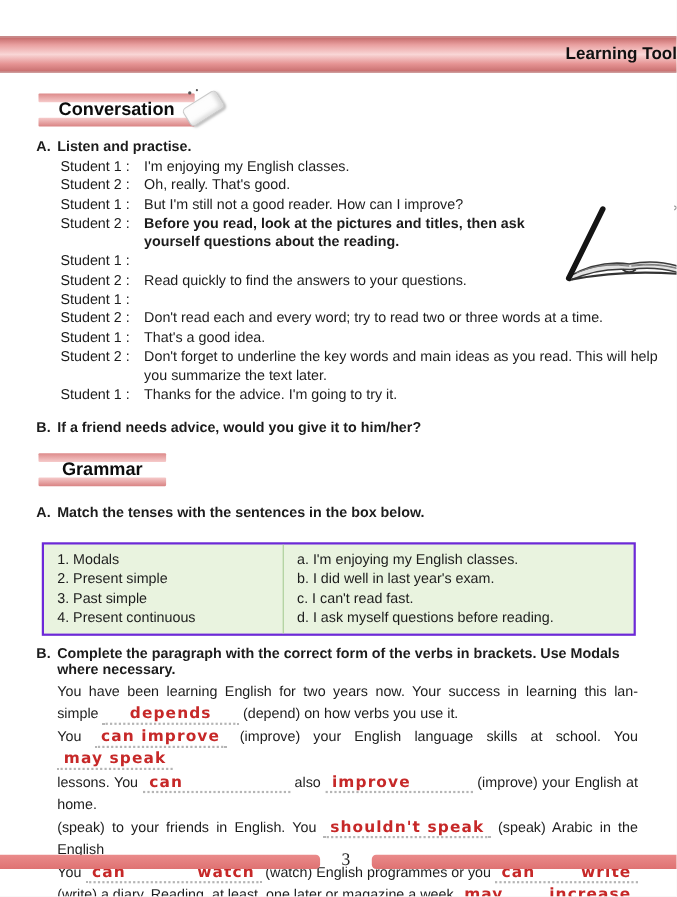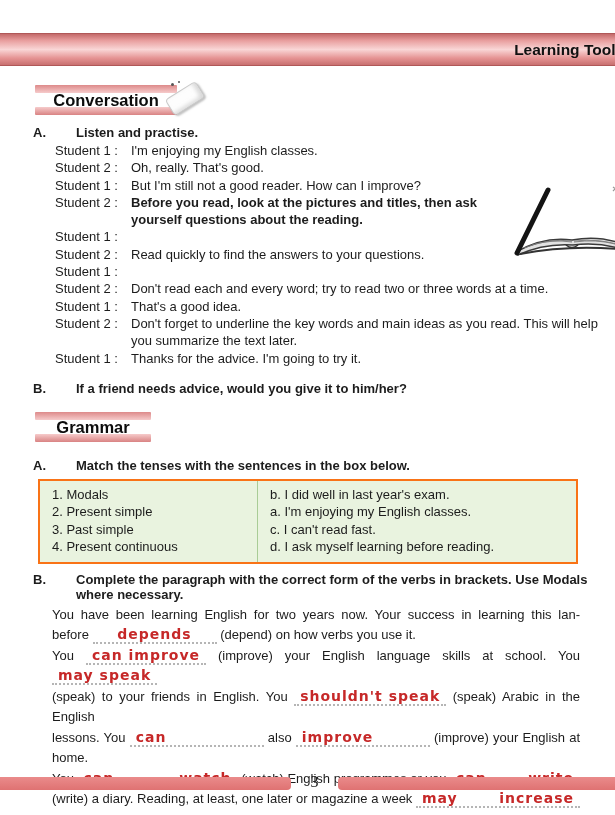--- a/index.html
+++ b/index.html
@@ -34,34 +34,34 @@
   .chalk .stick{position:absolute;left:4px;top:8px;width:34px;height:17px;background:#fdfdfd;
           border:1px solid #c9c9c9;border-radius:4px;transform:rotate(-32deg);
           box-shadow:1px 2px 2px rgba(120,120,120,.45), inset -3px -2px 4px rgba(190,190,190,.6);}
   .chalk .dot1,.chalk .dot2{position:absolute;background:#555;border-radius:50%;}
   .chalk .dot1{width:3px;height:3px;left:8px;top:2px;}
   .chalk .dot2{width:2px;height:2px;left:15px;top:0px;}
 
   
   .task{display:flex;margin-left:33px;margin-right:30px;}
   .task-label{flex:0 0 19px;font-weight:bold;}
-  .task-title{font-weight:bold;margin-left:24px;}
+  .task-title{font-weight:bold;}
 
   
   .dialogue{position:relative;margin-left:55px;margin-top:2px;}
   .dlg-row{display:flex;line-height:17.3px;}
   .dlg-speaker{flex:0 0 76px;white-space:nowrap;}
   .dlg-text{flex:1;}
   .dlg-text.narrow{max-width:392px;font-weight:bold;}
   .dlg-text.narrow2{max-width:468px;}
   .book-illustration{position:absolute;left:455px;top:40px;width:128px;height:80px;}
 
   
-  .match-table{display:flex;margin:6px 0 0 38px;width:540px;background:#e9f3df;
-          border:2px solid #f97316;box-sizing:border-box;align-items:flex-end;}
+  .match-table{display:flex;margin:20px 0 0 38px;width:540px;background:#e9f3df;
+          border:2px solid #6d28d9;box-sizing:border-box;align-items:flex-end;}
   .match-col{padding:5px 0 6px 12px;line-height:17.5px;}
   .match-col.left{flex:0 0 205px;border-right:1px solid #a9cc96;}
   .match-col.right{flex:1;}
 
   
   .para{margin:3px 0 0 52px;width:528px;}
   .para-line{line-height:20.5px;}
   .para-line.just{text-align:justify;text-align-last:justify;}
   .blank{display:inline-block;border-bottom:2px dotted #b5b5b5;text-align:center;
          padding:0 6px;line-height:15px;}
@@ -172,60 +172,60 @@
     </div>
 
     <div class="match-table">
       <div class="match-col left">
         <div>1. Modals</div>
         <div>2. Present simple</div>
         <div>3. Past simple</div>
         <div>4. Present continuous</div>
       </div>
       <div class="match-col right">
+        <div>a. I'm enjoying my English classes.</div>
         <div>b. I did well in last year's exam.</div>
-        <div>a. I'm enjoying my English classes.</div>
         <div>c. I can't read fast.</div>
-        <div>d. I ask myself learning before reading.</div>
+        <div>d. I ask myself questions before reading.</div>
       </div>
     </div>
 
     <div class="task mt8">
       <span class="task-label">B.</span>
       <span class="task-title" style="max-width:528px;">Complete the paragraph with the correct form of the verbs in brackets. Use Modals where necessary.</span>
     </div>
 
     <div class="para">
       <div class="para-line just">
         <span>You have been learning English for two years now. Your success in learning this lan-</span>
       </div>
       <div class="para-line">
-        <span>before</span>
+        <span>simple</span>
         <span class="blank bw115"><span class="ans">depends</span></span>
         <span>(depend) on how verbs you use it.</span>
       </div>
       <div class="para-line just">
         <span>You</span>
         <span class="blank"><span class="ans">can improve</span></span>
         <span>(improve) your English language skills at school. You</span>
         <span class="blank"><span class="ans">may speak</span></span>
-      </div>
-      <div class="para-line just">
-        <span>(speak) to your friends in English. You</span>
-        <span class="blank"><span class="ans">shouldn't speak</span></span>
-        <span>(speak) Arabic in the English</span>
       </div>
       <div class="para-line just">
         <span>lessons. You</span>
         <span class="blank bw125"><span class="ans">can</span></span>
         <span>also</span>
         <span class="blank bw125b"><span class="ans">improve</span></span>
         <span>(improve) your English at home.</span>
       </div>
       <div class="para-line just">
+        <span>(speak) to your friends in English. You</span>
+        <span class="blank"><span class="ans">shouldn't speak</span></span>
+        <span>(speak) Arabic in the English</span>
+      </div>
+      <div class="para-line just">
         <span>You</span>
         <span class="blank bw150"><span class="ans">can watch</span></span>
         <span>(watch) English programmes or you</span>
         <span class="blank bw120"><span class="ans">can write</span></span>
       </div>
       <div class="para-line just">
         <span>(write) a diary. Reading, at least, one later or magazine a week</span>
         <span class="blank bw155"><span class="ans">may increase</span></span>
       </div>
 

